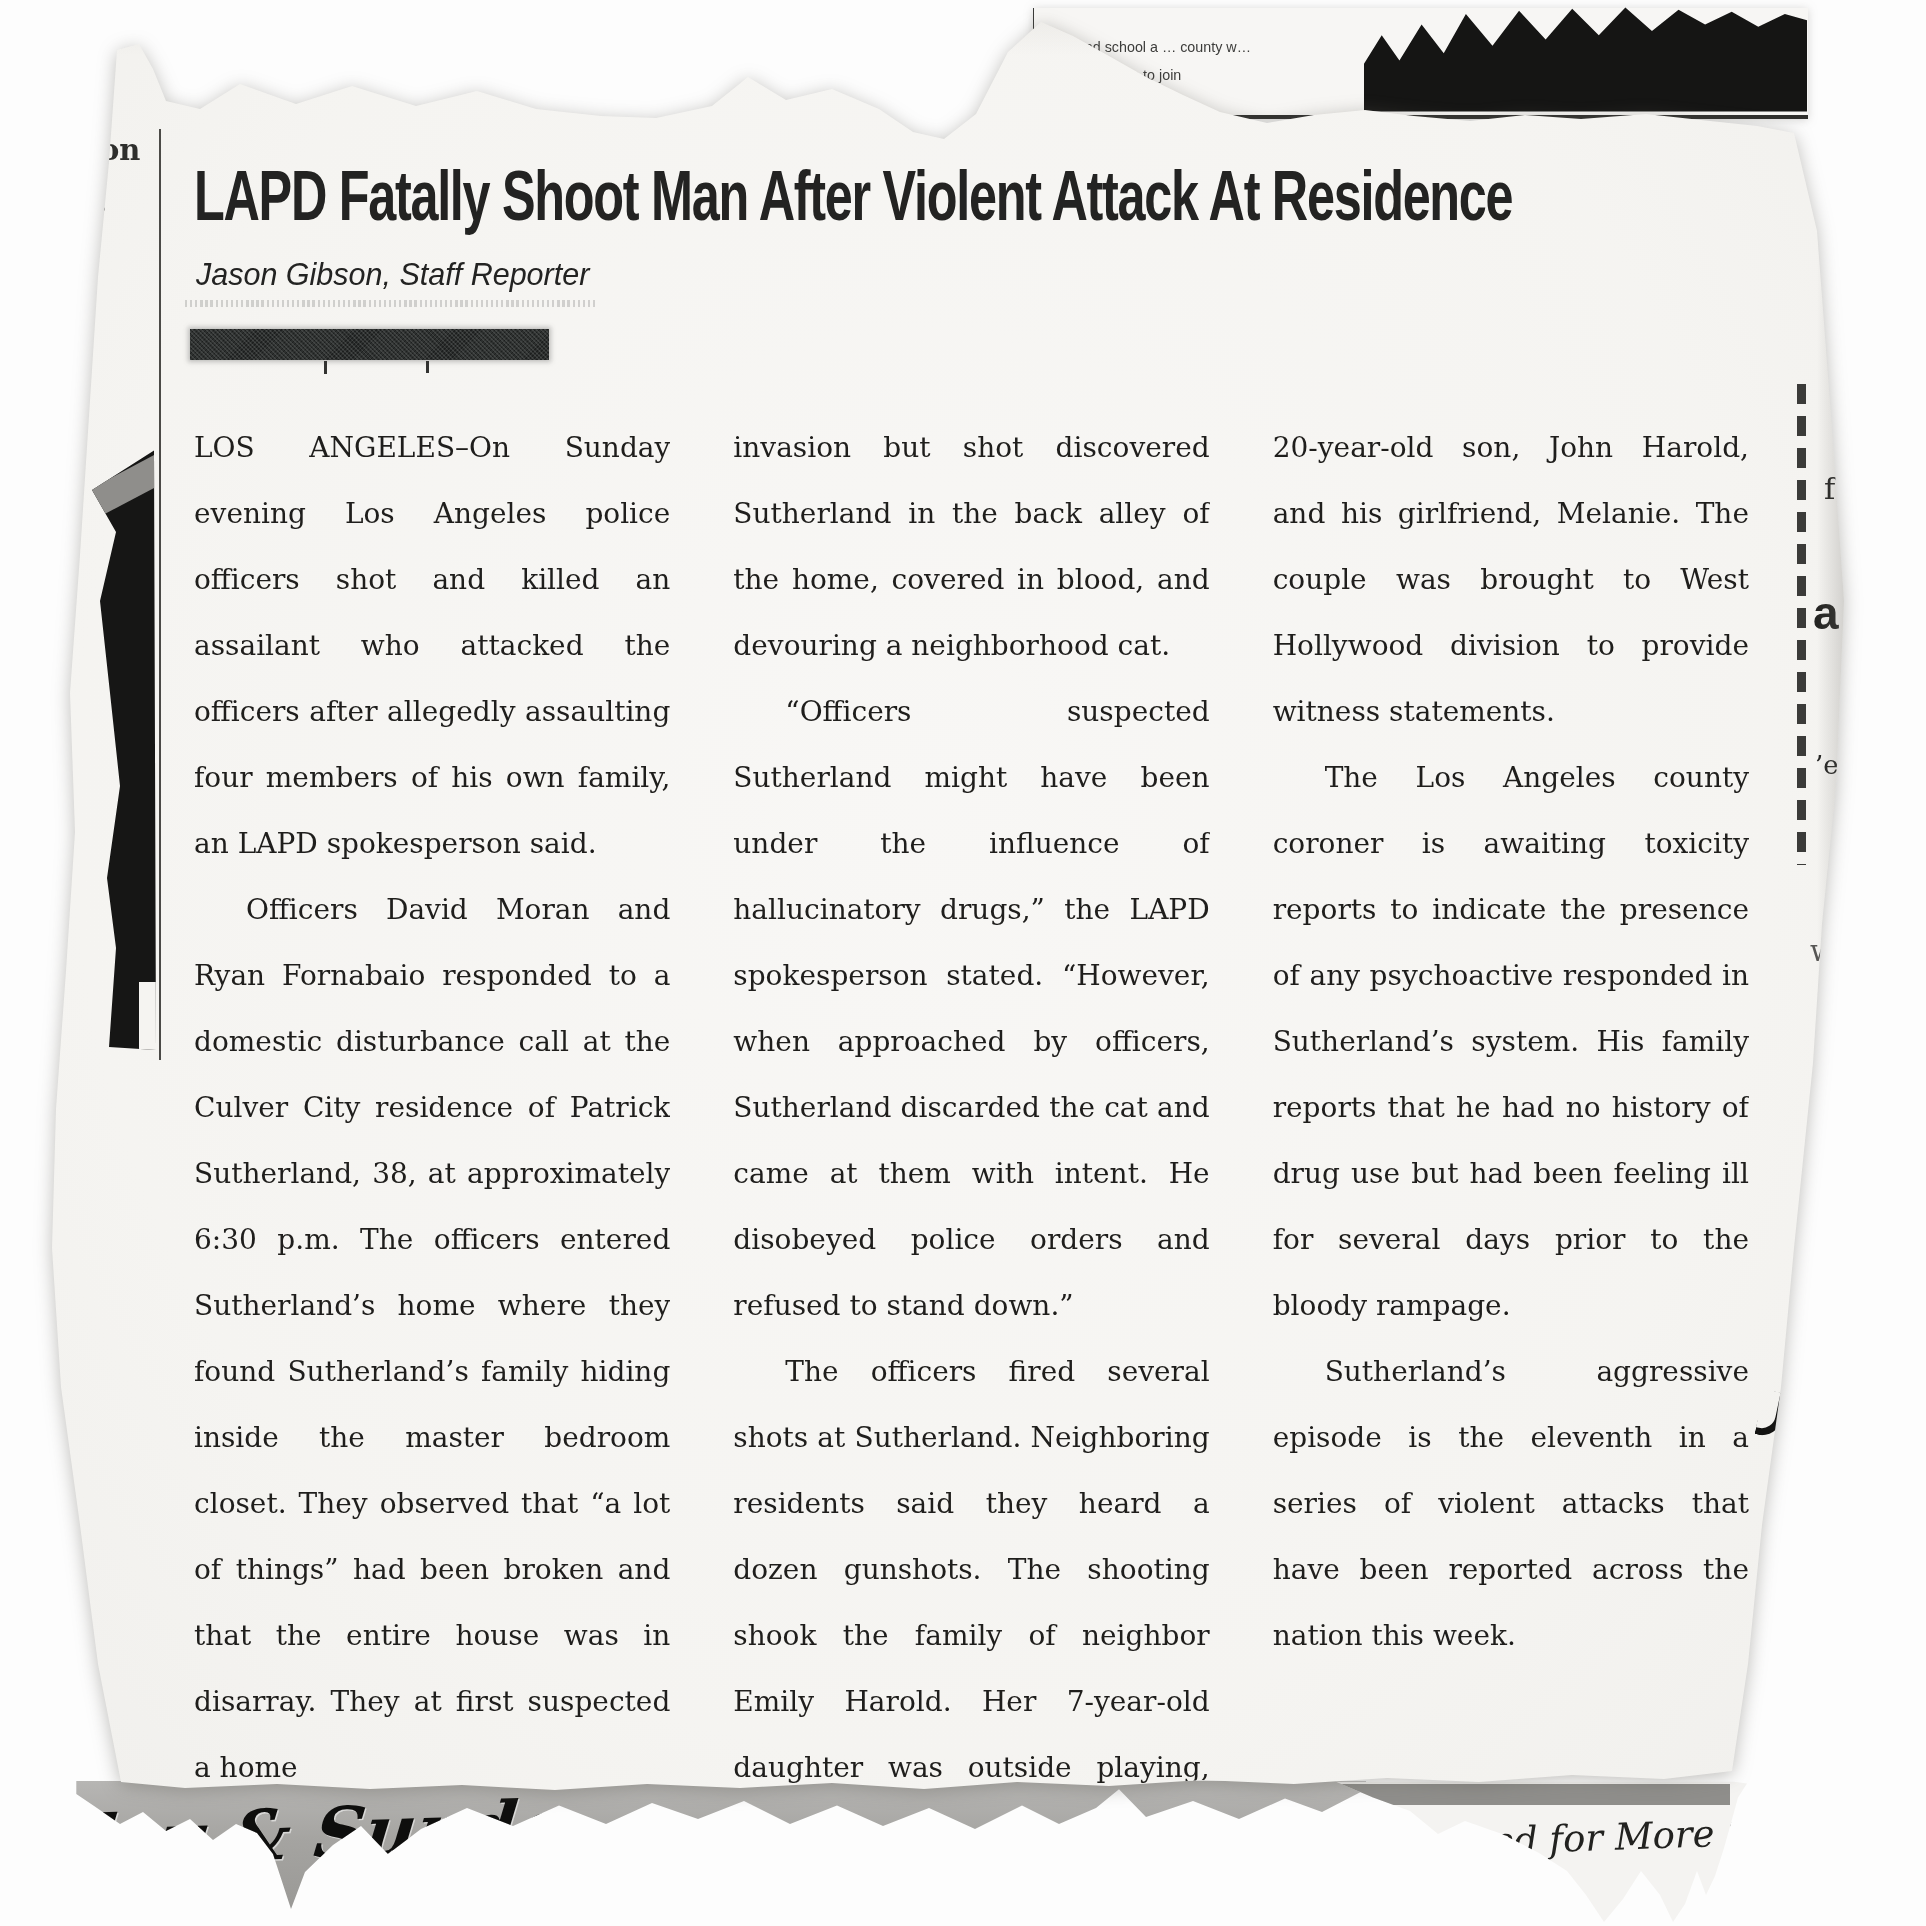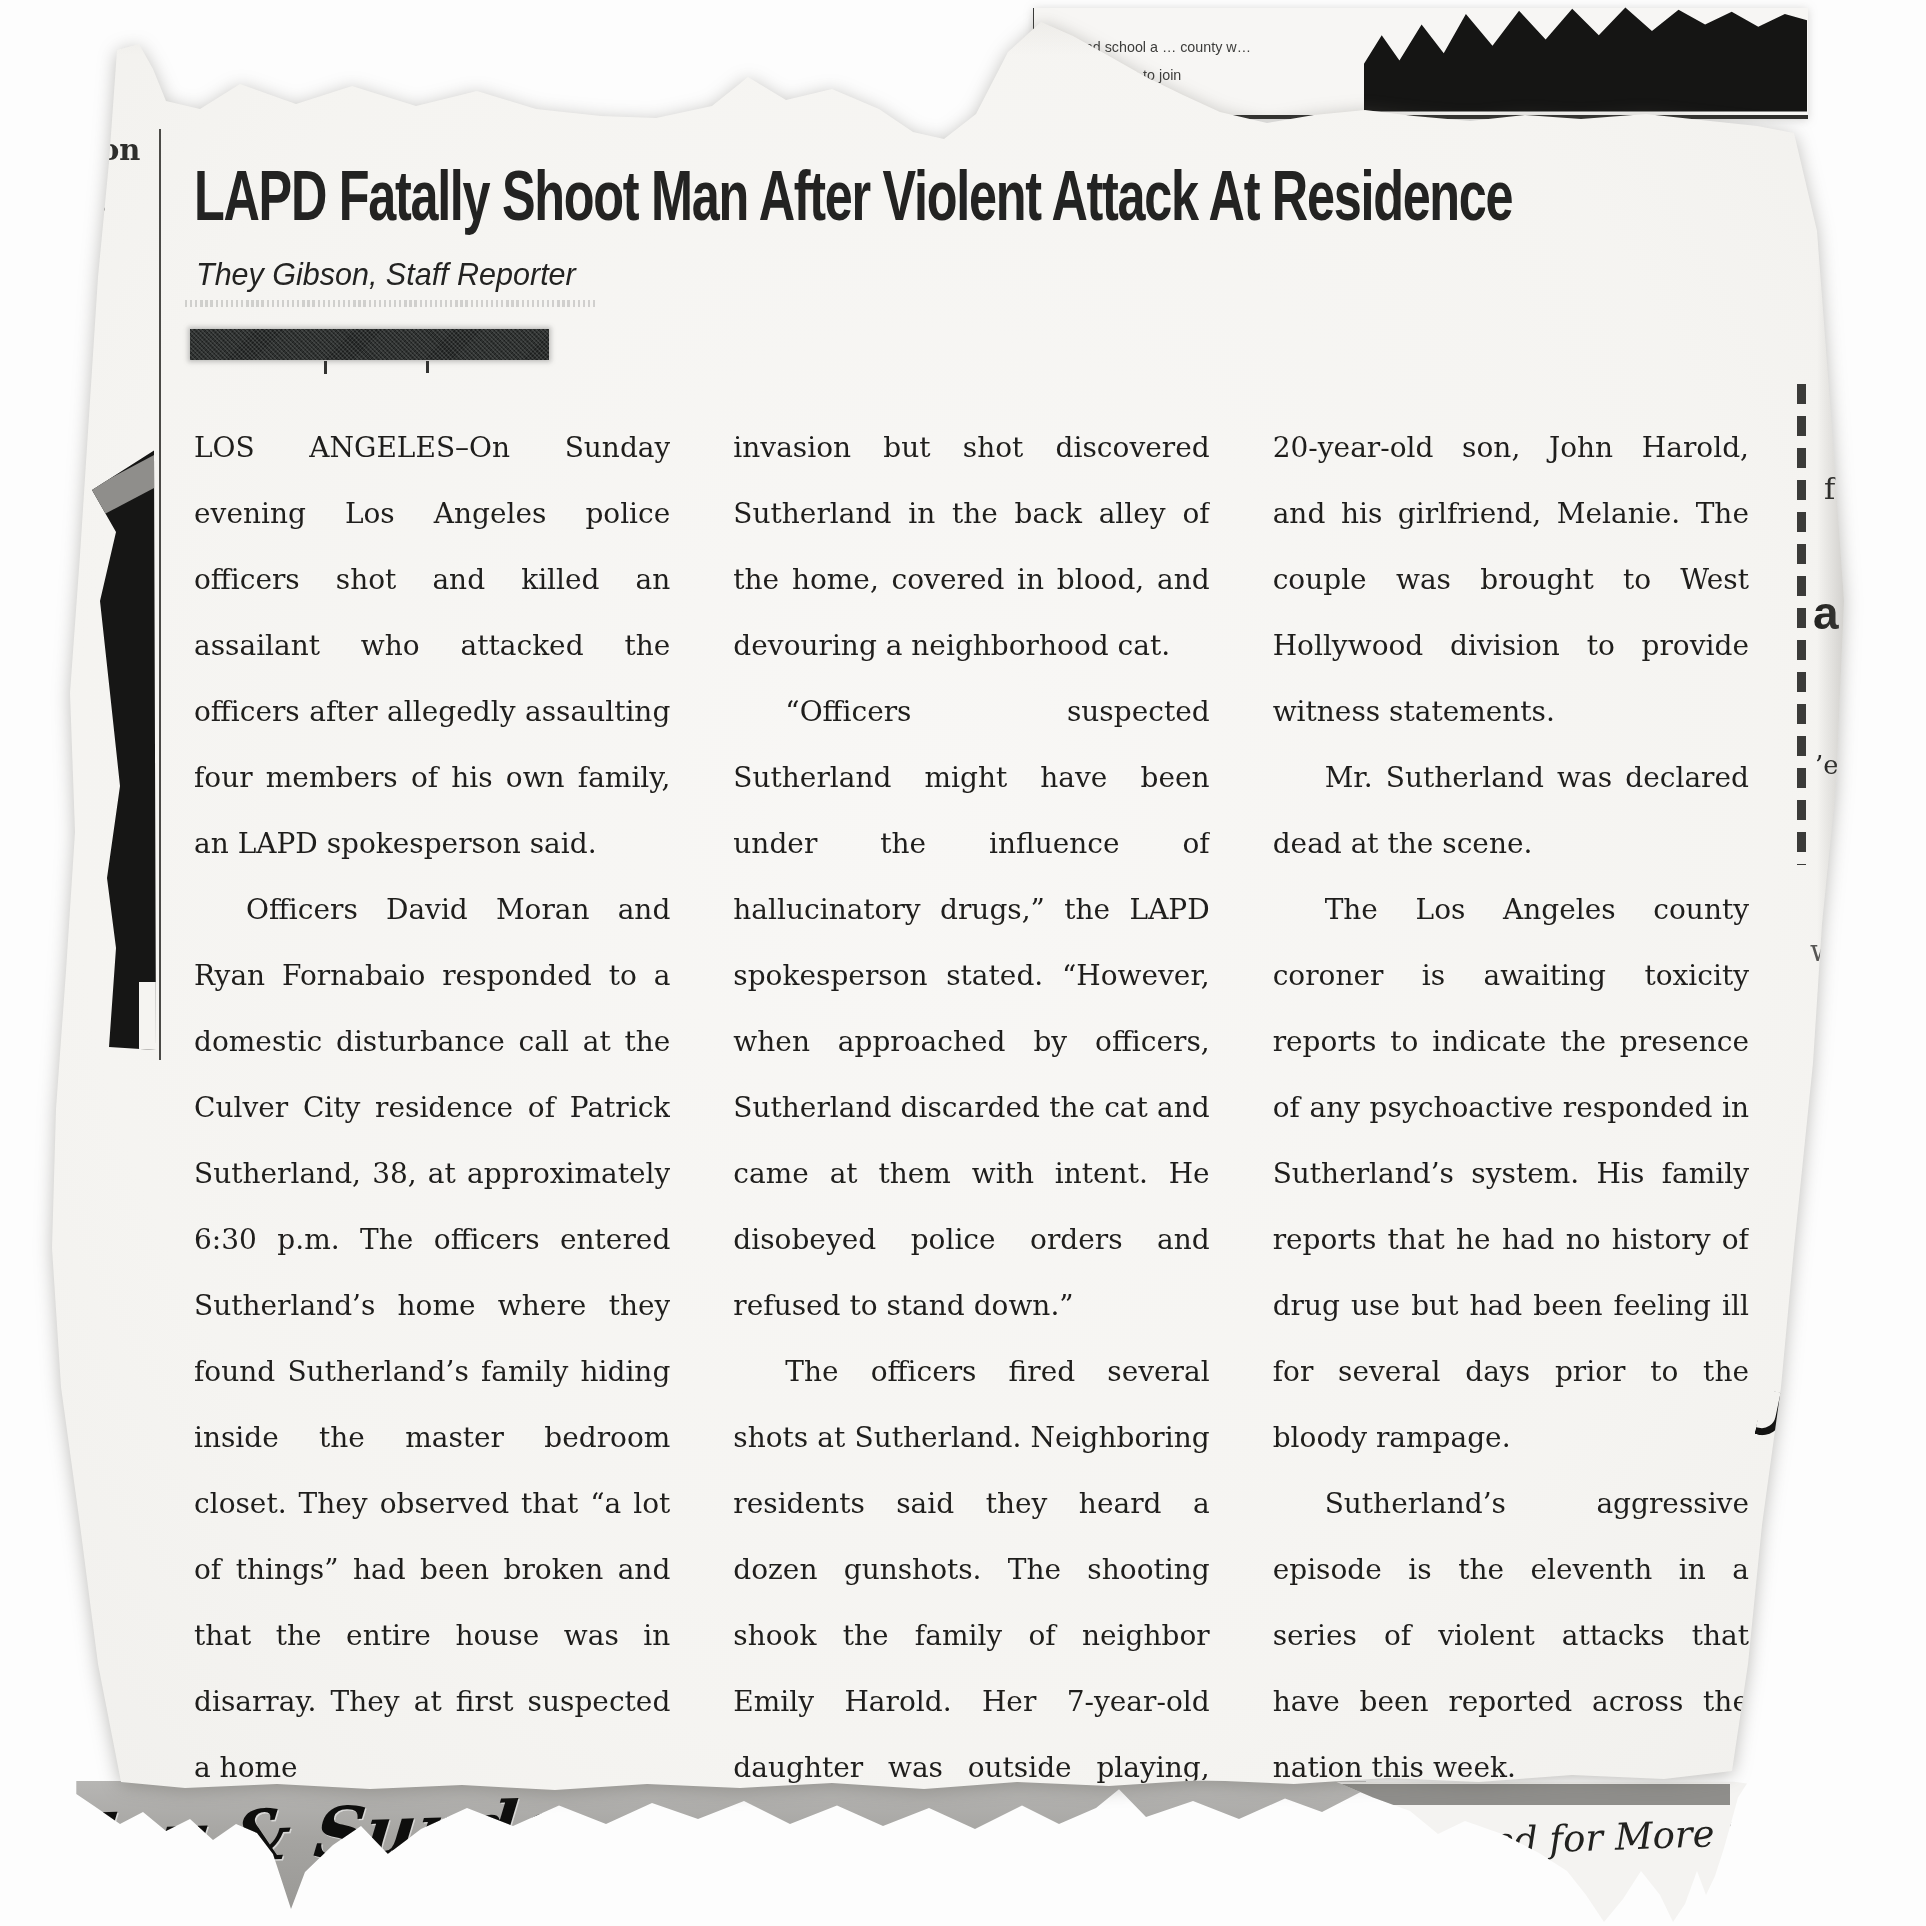--- a/index.html
+++ b/index.html
@@ -120,40 +120,39 @@
 
   <div class="frag-bottom-right">
     <div class="gray-bar"></div>
     <div class="caption-text">ed for More Sn</div>
   </div>
 
   <div class="paper-wrap">
     <div class="paper">
 
       <div class="headline">LAPD Fatally Shoot Man After Violent Attack At Residence</div>
-      <div class="byline">They Gibson, Staff Reporter</div>
+      <div class="byline">Jason Gibson, Staff Reporter</div>
 
       <div class="noise-band"></div>
       <div class="redaction"></div>
       <div class="tick1"></div>
       <div class="tick2"></div>
 
       <div class="columns">
         <div class="col">
             <p class="para">LOS ANGELES–On Sunday evening Los Angeles police officers shot and killed an assailant who attacked the officers after allegedly assaulting four members of his own family, an LAPD spokesperson said.</p>
             <p class="para indent">Officers David Moran and Ryan Fornabaio responded to a domestic disturbance call at the Culver City residence of Patrick Sutherland, 38, at approximately 6:30 p.m. The officers entered Sutherland’s home where they found Sutherland’s family hiding inside the master bedroom closet. They observed that “a lot of things” had been broken and that the entire house was in disarray. They at first suspected a home</p>
           </div>
         <div class="col">
             <p class="para">invasion but shot discovered Sutherland in the back alley of the home, covered in blood, and devouring a neighborhood cat.</p>
             <p class="para indent">“Officers suspected Sutherland might have been under the influence of hallucinatory drugs,” the LAPD spokesperson stated. “However, when approached by officers, Sutherland discarded the cat and came at them with intent. He disobeyed police orders and refused to stand down.”</p>
             <p class="para indent">The officers fired several shots at Sutherland. Neighboring residents said they heard a dozen gunshots. The shooting shook the family of neighbor Emily Harold. Her 7-year-old daughter was outside playing, watched over by her</p>
           </div>
         <div class="col">
             <p class="para">20-year-old son, John Harold, and his girlfriend, Melanie. The couple was brought to West Hollywood division to provide witness statements.</p>
-            <p class="para indent">Mr. Sutherland was declared dead at the scene.</p>
             <p class="para indent">The Los Angeles county coroner is awaiting toxicity reports to indicate the presence of any psychoactive responded in Sutherland’s system. His family reports that he had no history of drug use but had been feeling ill for several days prior to the bloody rampage.</p>
             <p class="para indent">Sutherland’s aggressive episode is the eleventh in a series of violent attacks that have been reported across the nation this week.</p>
           </div>
       </div>
 
       <div class="rule-left"></div>
       <div class="margin-word">on</div>
       <div class="margin-bang">!</div>
       <div class="photo-blob">
         <div class="band"></div>

